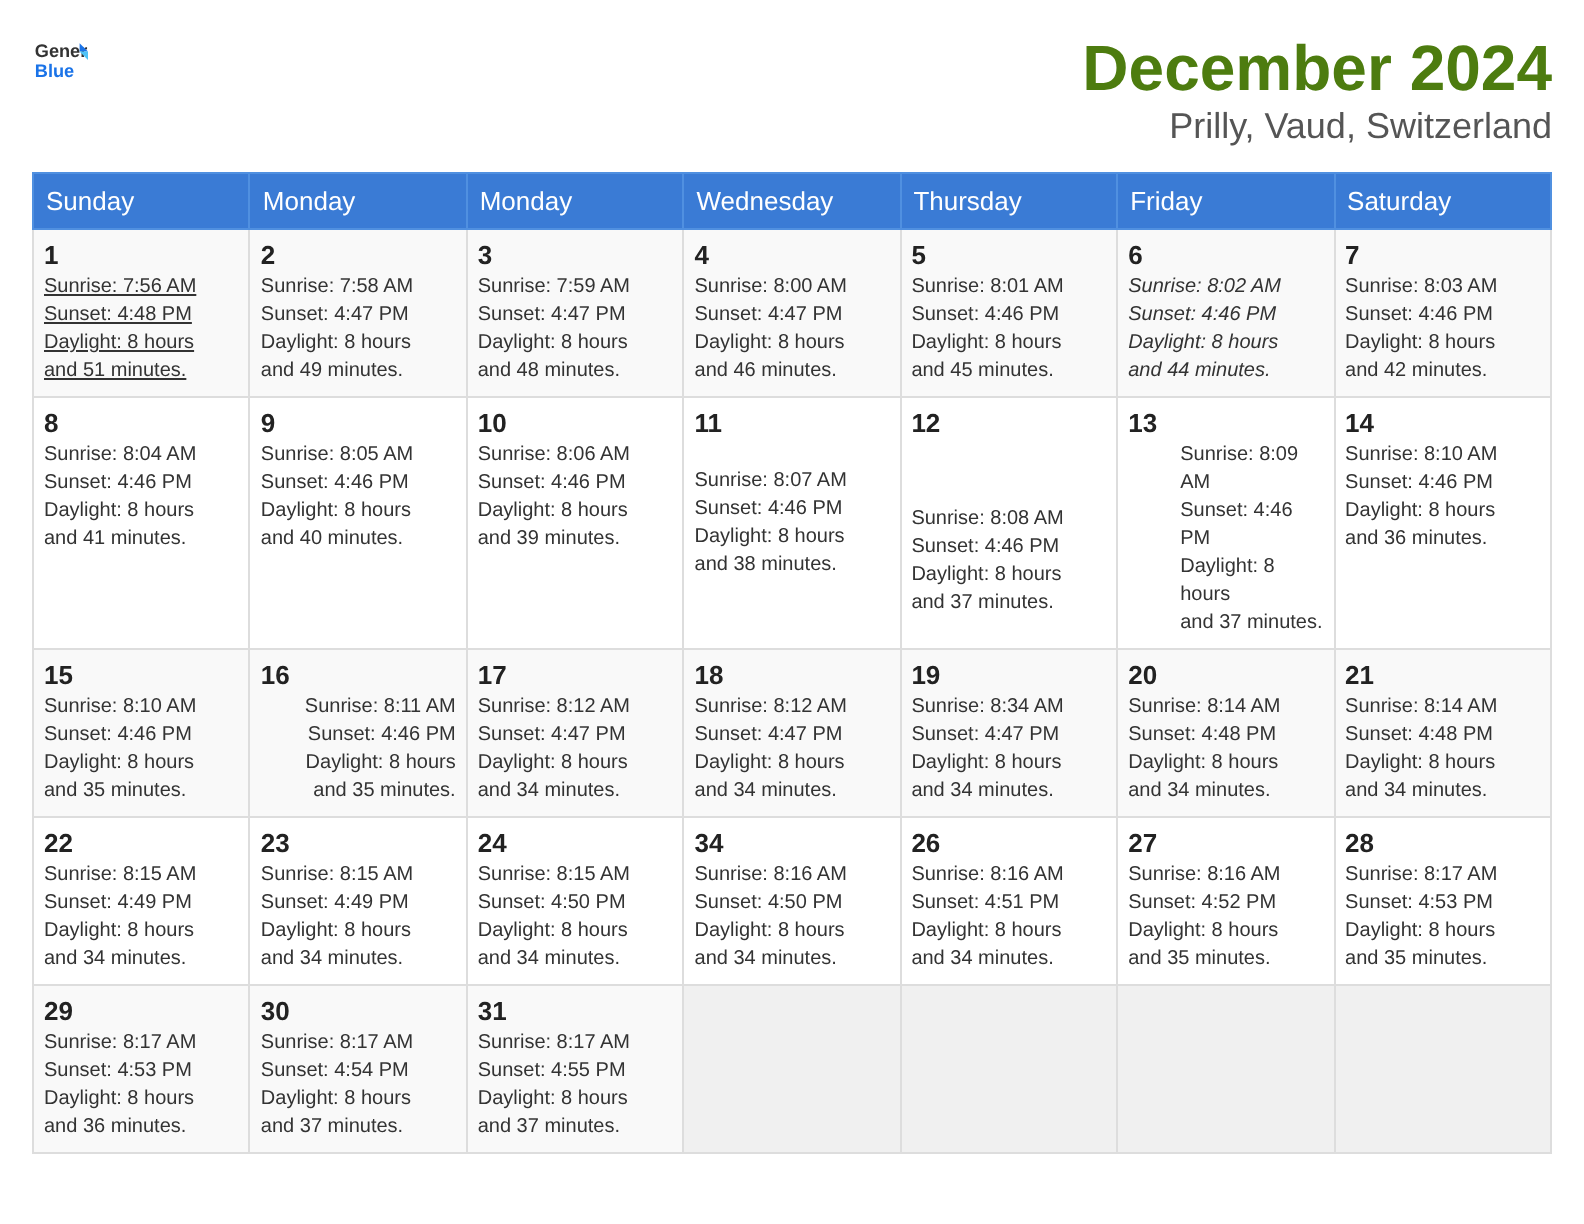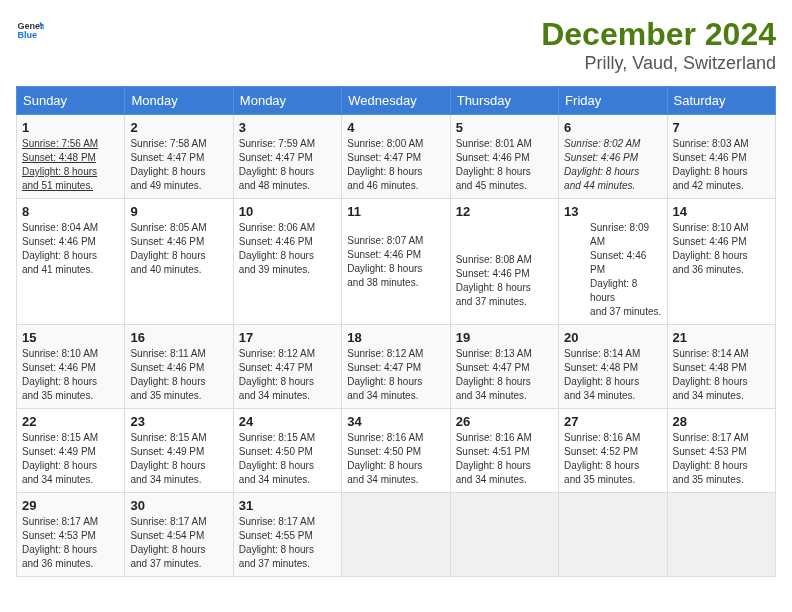--- a/index.html
+++ b/index.html
@@ -217,42 +217,42 @@
       <tr>
         <td>
           <span class="day-num">15</span>
           <div class="day-info" style="white-space: pre-line;">Sunrise: 8:10 AM
 Sunset: 4:46 PM
 Daylight: 8 hours
 and 35 minutes.</div>
         </td>
         <td>
           <span class="day-num">16</span>
-          <div class="day-info" style="white-space: pre-line;">Sunrise: 8:11 AM
+          <div class="day-info" style="white-space: pre-line; text-align: right;">Sunrise: 8:11 AM
 Sunset: 4:46 PM
 Daylight: 8 hours
 and 35 minutes.</div>
         </td>
         <td>
           <span class="day-num">17</span>
           <div class="day-info" style="white-space: pre-line;">Sunrise: 8:12 AM
 Sunset: 4:47 PM
 Daylight: 8 hours
 and 34 minutes.</div>
         </td>
         <td>
           <span class="day-num">18</span>
           <div class="day-info" style="white-space: pre-line;">Sunrise: 8:12 AM
 Sunset: 4:47 PM
 Daylight: 8 hours
 and 34 minutes.</div>
         </td>
         <td>
           <span class="day-num">19</span>
-          <div class="day-info" style="white-space: pre-line;">Sunrise: 8:13 AM
+          <div class="day-info" style="white-space: pre-line;">Sunrise: 8:34 AM
 Sunset: 4:47 PM
 Daylight: 8 hours
 and 34 minutes.</div>
         </td>
         <td>
           <span class="day-num">20</span>
           <div class="day-info" style="white-space: pre-line;">Sunrise: 8:14 AM
 Sunset: 4:48 PM
 Daylight: 8 hours
 and 34 minutes.</div>

